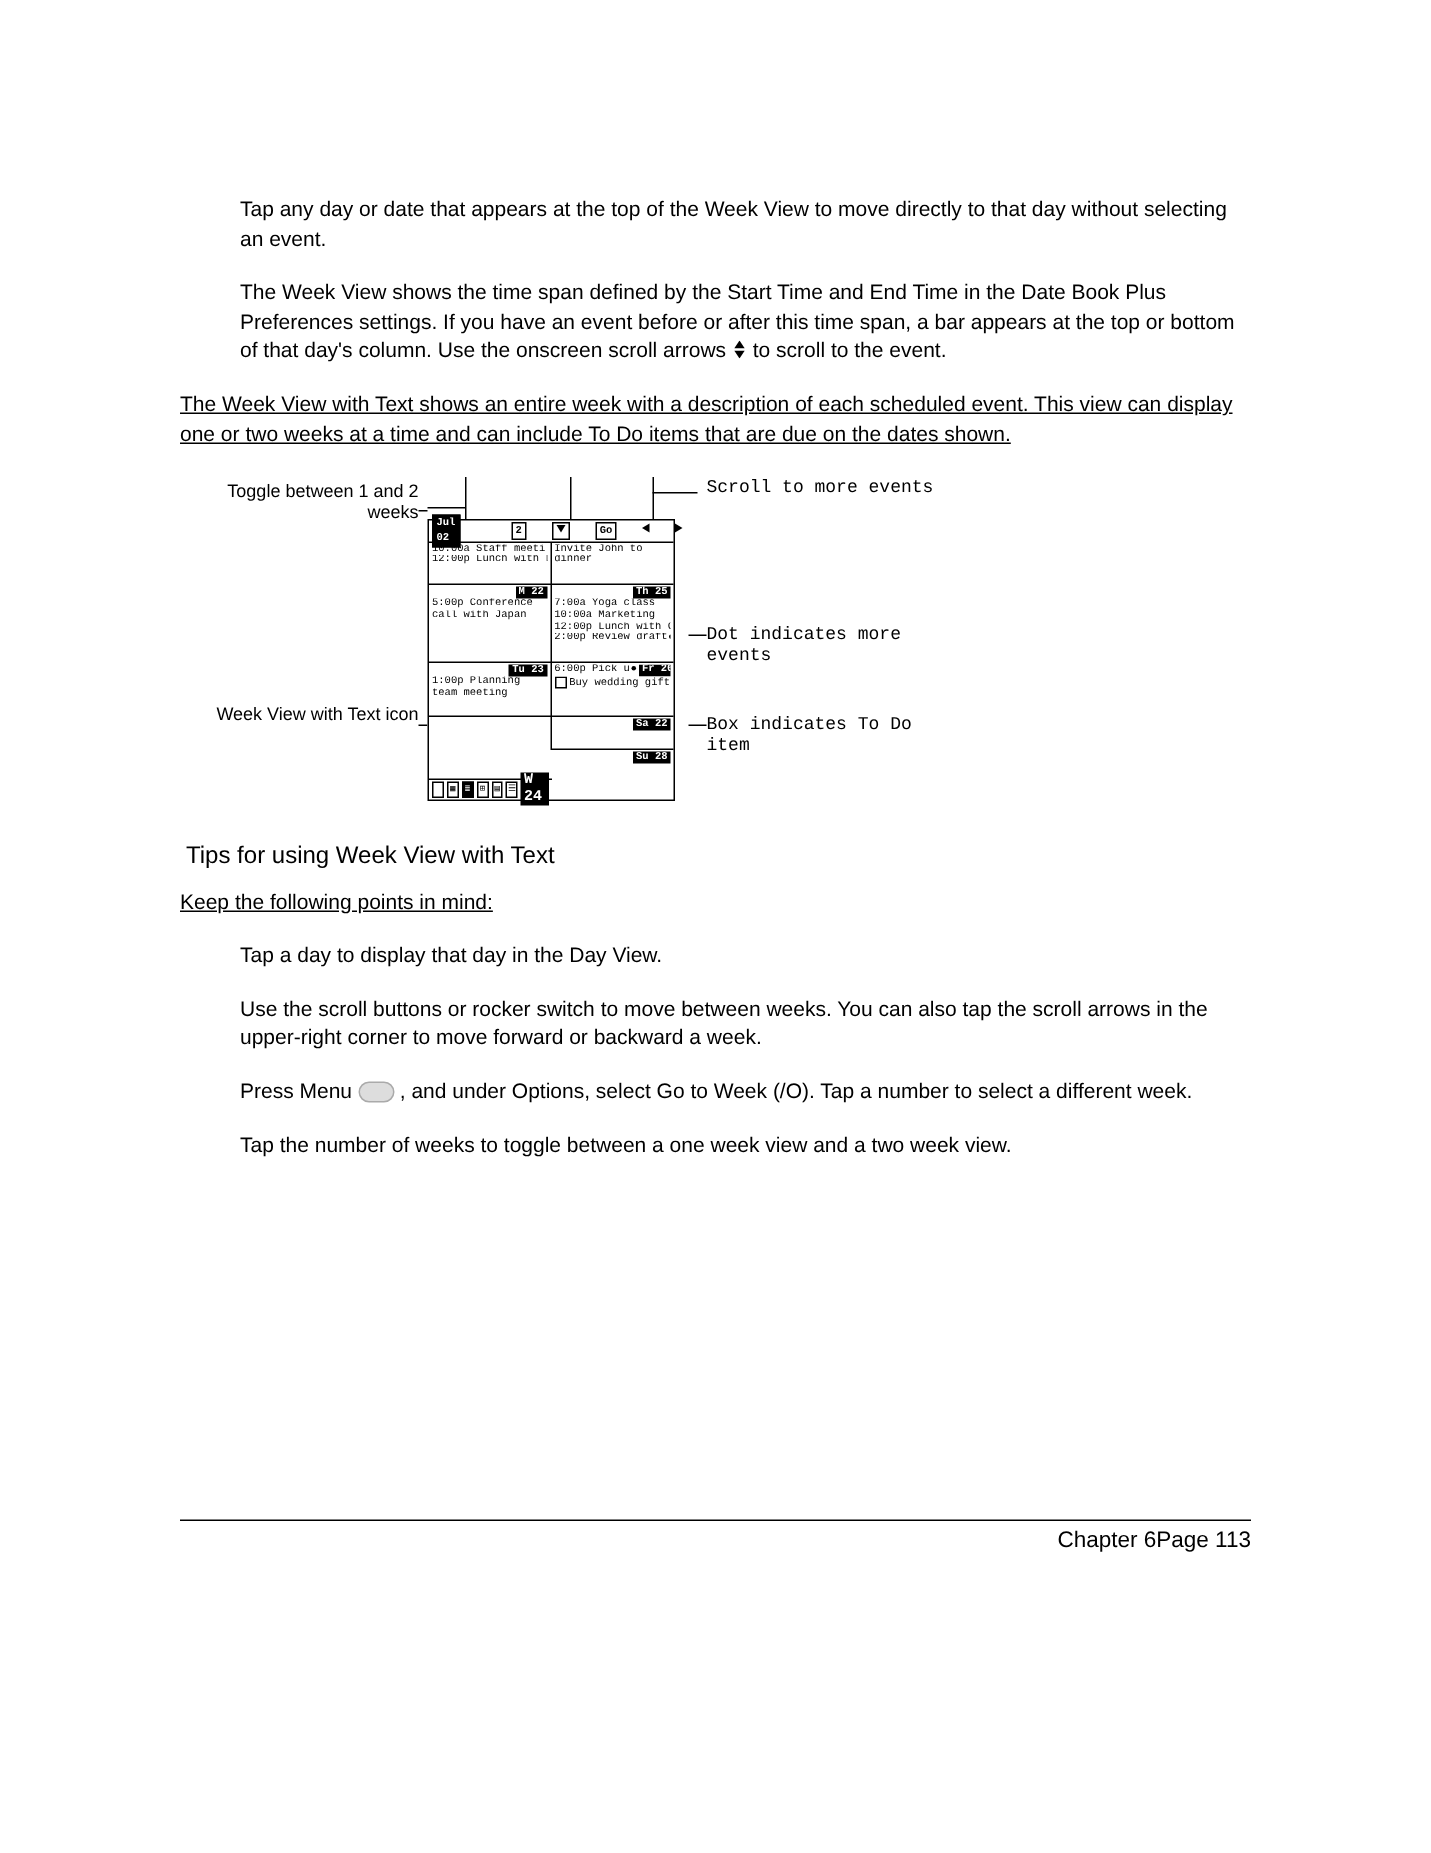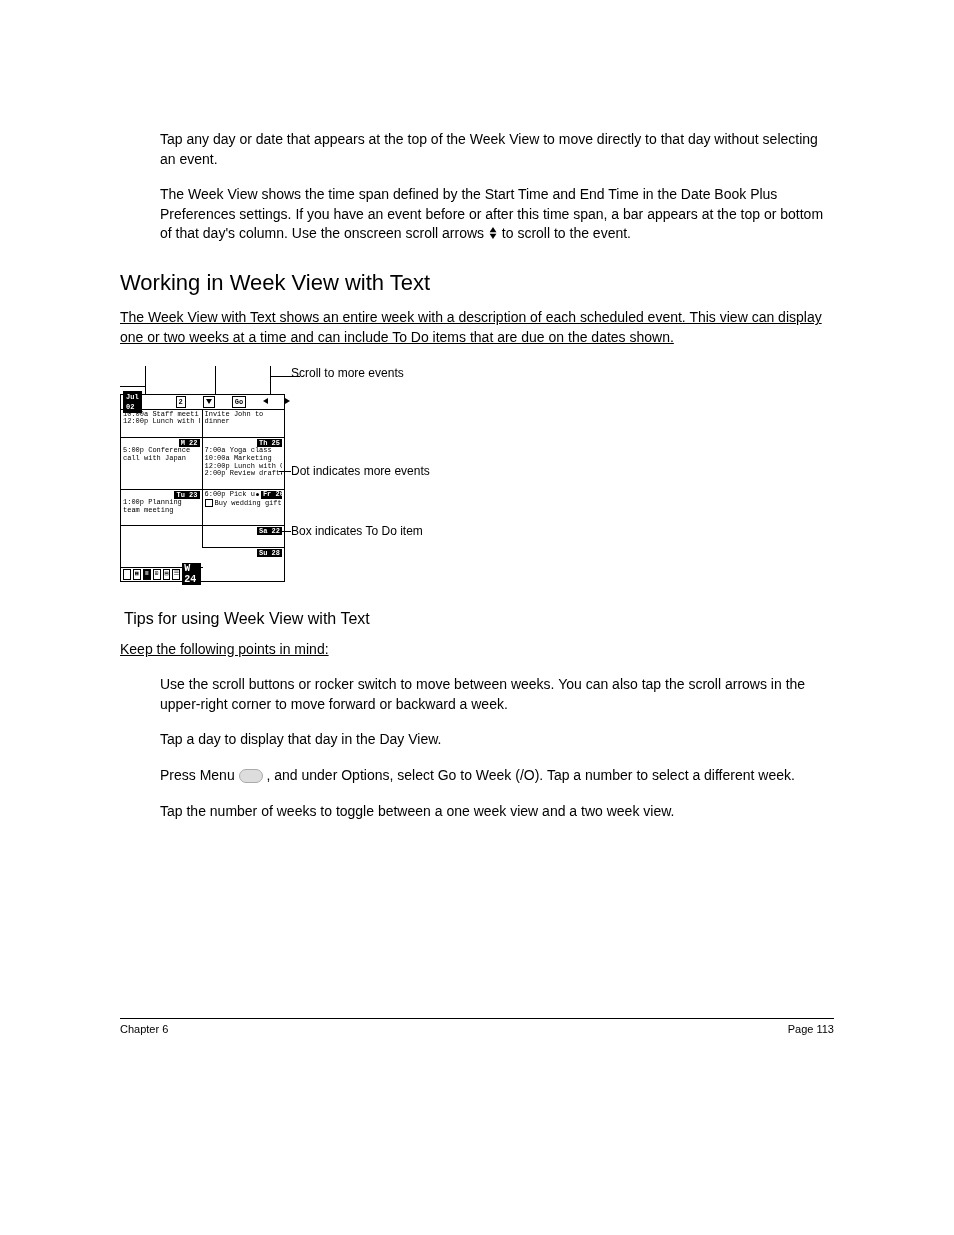--- a/index.html
+++ b/index.html
@@ -63,21 +63,21 @@
     column-gap: 0;
     font-size: 12px;
   }
   .callouts-left, .callouts-right { position: relative; }
   .callout {
     position: absolute;
     font-size: 12px;
     line-height: 1.2;
   }
   .callouts-left .callout { right: 6px; text-align: right; width: 160px; }
-  .callouts-right .callout { left: 6px; text-align: left; width: 170px; }
+  .callouts-right .callout { left: 6px; text-align: left; width: 170px; font-family: Liberation Mono, monospace; }
 
   .panel {
     position: relative;
     width: 165px;
     height: 188px;
     border: 1px solid #000;
     background: #fff;
     font-family: "Courier New", monospace;
     font-size: 7px;
     box-sizing: border-box;
@@ -150,22 +150,22 @@
   .line-v { position:absolute; width:1px; background:#000;}
 
   
   .page-footer {
     position: absolute;
     bottom: 100px;
     left: 120px;
     right: 120px;
     border-top: 1px solid #000;
     display: flex;
-    justify-content: space-between;
-    font-size: 11px;
+    justify-content: flex-end;
+    font-size: 15px;
     padding-top: 4px;
   }
 </style>
 </head>
 <body>
 
 <div class="page">
 
   <p class="body-text">Tap any day or date that appears at the top of the Week View to move directly to that day without selecting an event.</p>
 
@@ -173,25 +173,34 @@
     <span>The Week View shows the time span defined by the Start Time and End Time in the Date Book Plus Preferences settings. If you have an event before or after this time span, a bar appears at the top or bottom of that day's column. Use the onscreen scroll arrows </span>
     <span class="scroll-icon">
       <svg viewBox="0 0 10 14" width="10" height="12">
           <polygon points="5,0 9,6 1,6" fill="#000"></polygon>
           <polygon points="1,8 9,8 5,14" fill="#000"></polygon>
         </svg>
     </span>
     <span> to scroll to the event.</span>
   </p>
 
-  <h2 class="section-heading">Working in Week View with Text</h2>
   <p class="body-text-noindent">The Week View with Text shows an entire week with a description of each scheduled event. This view can display one or two weeks at a time and can include To Do items that are due on the dates shown.</p>
 
   <div class="diagram-wrap">
 
+    <div class="callouts-left">
+      <div class="callout" style="top:2px;">
+        <span>Toggle between 1 and 2 weeks</span>
+        <div class="line-h" style="right:-6px; top:20px; width:6px;"></div>
+      </div>
+      <div class="callout" style="top:151px;">
+        <span>Week View with Text icon</span>
+        <div class="line-h" style="right:-6px; top:14px; width:6px;"></div>
+      </div>
+    </div>
 
     <div style="position:relative;">
 
       <div class="line-v" style="left:25px; top:0; height:28px;"></div>
       <div class="line-v" style="left:95px; top:0; height:28px;"></div>
       <div class="line-v" style="left:150px; top:0; height:28px;"></div>
       <div class="line-h" style="left:0; top:20px; width:25px;"></div>
       <div class="line-h" style="left:150px; top:10px; width:30px;"></div>
 
       <div class="panel" style="margin-top:28px;">
@@ -271,22 +280,22 @@
       <div class="callout" style="top:158px;">
         <span>Box indicates To Do item</span>
         <div class="line-h" style="left:-12px; top:7px; width:12px;"></div>
       </div>
     </div>
   </div>
 
   <h3 class="sub-heading">Tips for using Week View with Text</h3>
   <p class="body-text-noindent">Keep the following points in mind:</p>
 
+  <p class="body-text">Tap a day to display that day in the Day View.</p>
   <p class="body-text">Use the scroll buttons or rocker switch to move between weeks. You can also tap the scroll arrows in the upper-right corner to move forward or backward a week.</p>
-  <p class="body-text">Tap a day to display that day in the Day View.</p>
   <p class="body-text">
     <span>Press Menu </span>
     <span class="menu-icon"></span>
     <span> , and under Options, select Go to Week (/O). Tap a number to select a different week.</span>
   </p>
   <p class="body-text">Tap the number of weeks to toggle between a one week view and a two week view.</p>
 
   <div class="page-footer">
     <span>Chapter 6</span>
     <span>Page 113</span>

